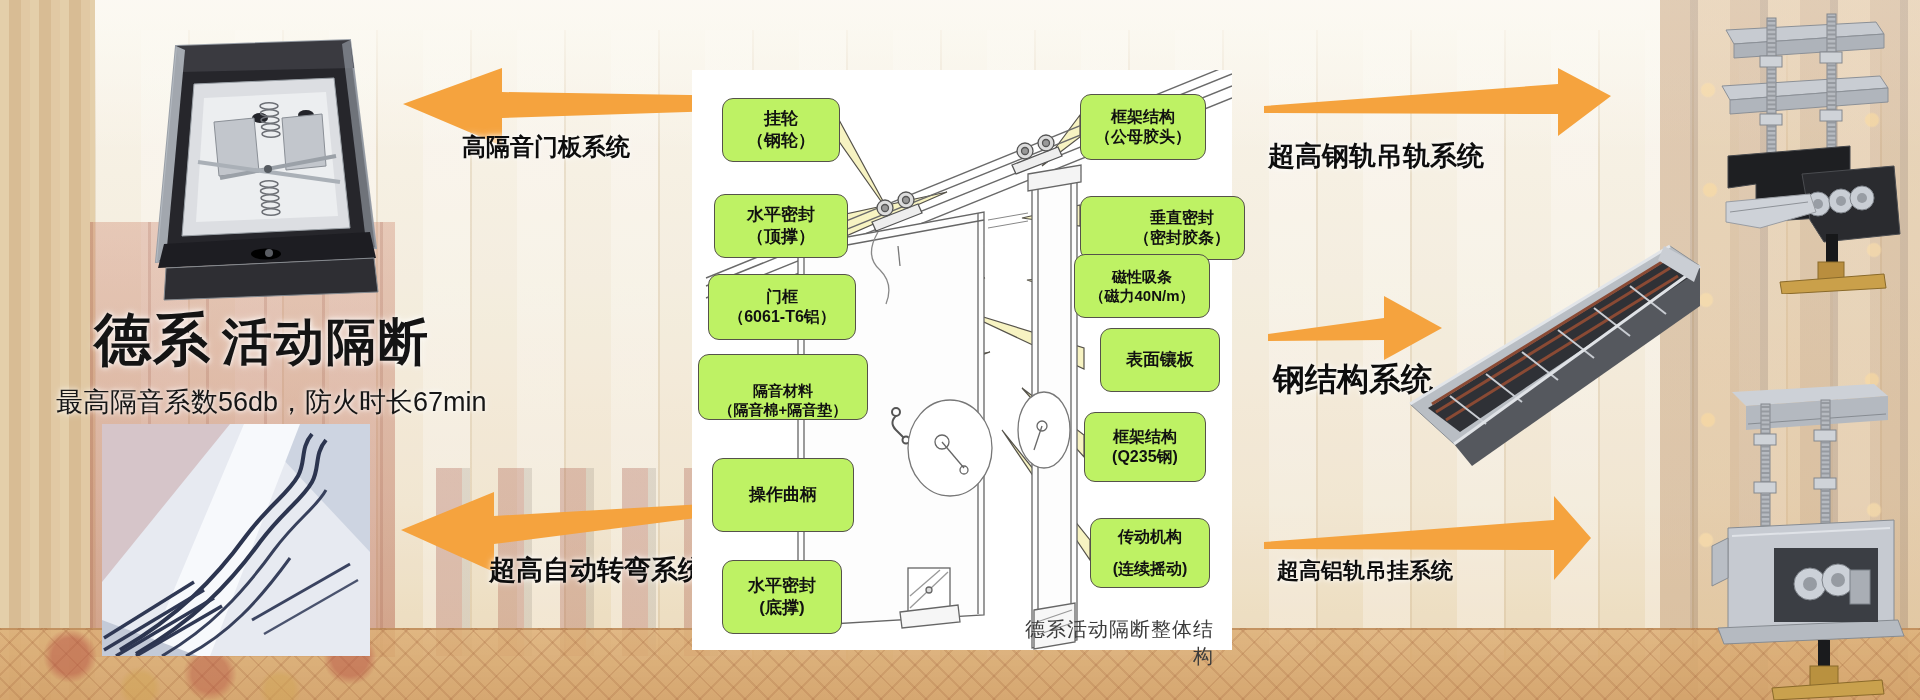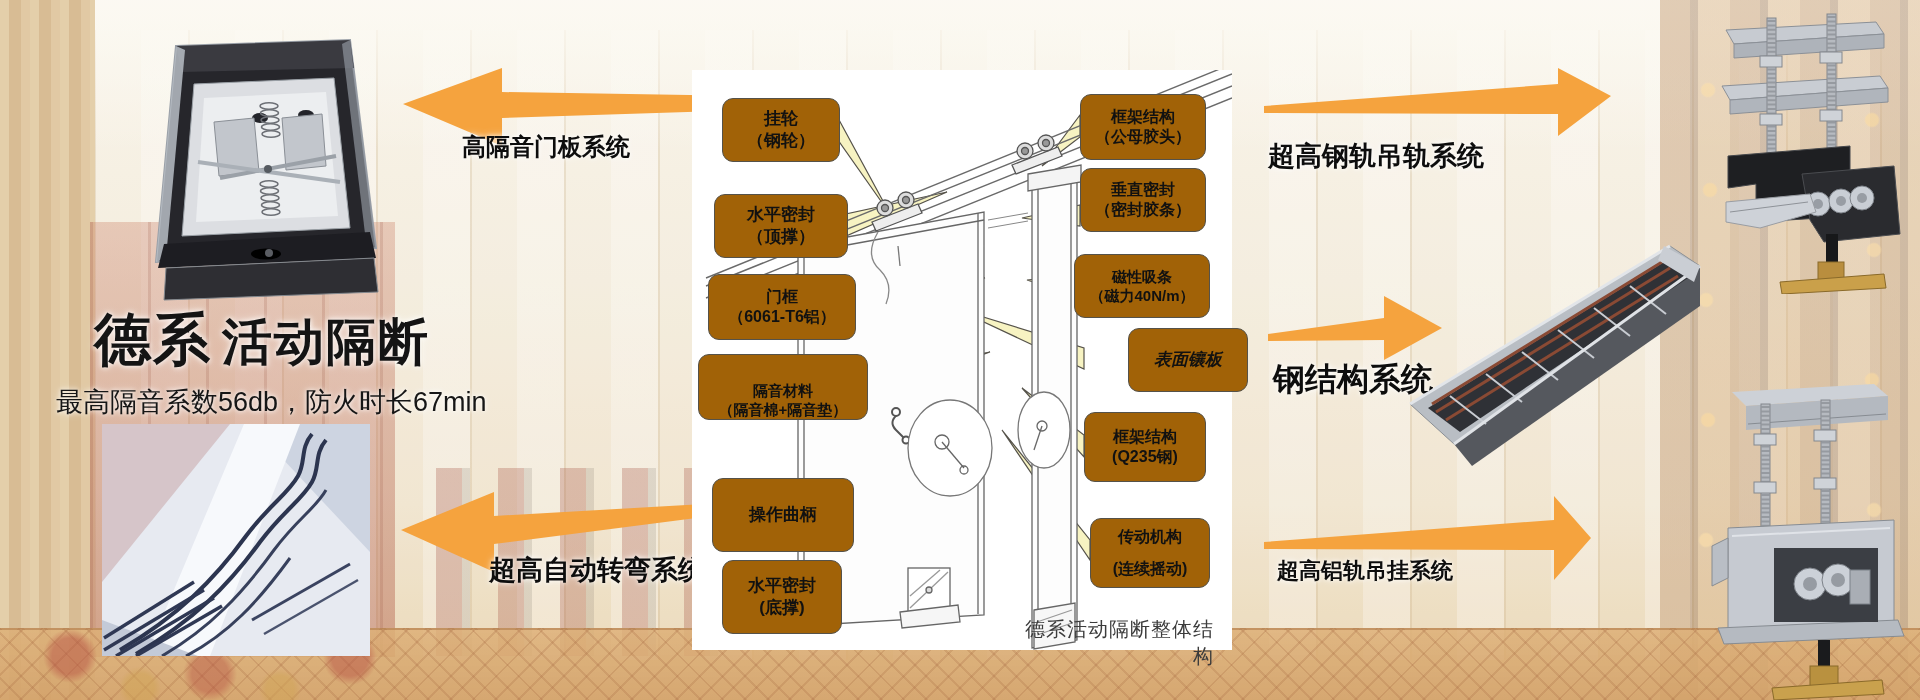--- a/index.html
+++ b/index.html
@@ -60,21 +60,21 @@
   .syslabel{position:absolute;font-weight:900;color:#0d0d0d;white-space:nowrap;
     text-shadow:0 0 4px rgba(255,255,255,.9),0 0 8px rgba(255,255,255,.65);}
   .lbl-a{left:462px;top:131px;font-size:24px;}
   .lbl-b{left:489px;top:552px;font-size:27px;}
   .lbl-c{left:1268px;top:138px;font-size:27px;}
   .lbl-d{left:1273px;top:358px;font-size:32px;}
   .lbl-e{left:1277px;top:556px;font-size:22px;}
   
   .diagram{left:692px;top:70px;width:540px;height:580px;background:#ffffff;}
   .diagram svg.art{position:absolute;left:0;top:0;width:540px;height:580px;}
-  .callout{position:absolute;background:#a16207;border:1.6px solid #55524a;border-radius:11px;
+  .callout{position:absolute;background:#bef264;border:1.6px solid #55524a;border-radius:11px;
     display:flex;flex-direction:column;justify-content:center;align-items:center;
     color:#111;font-weight:600;text-align:center;line-height:1.28;}
   .callout span{white-space:nowrap;}
   .fs17{font-size:17px;} .fs16{font-size:16px;} .fs15{font-size:15px;}
   .caption{left:1008px;top:616px;width:206px;font-size:20px;color:#3c3c3c;letter-spacing:1px;
     text-align:right;font-weight:500;}
   
   .photo{position:absolute;}
 </style>
 </head>
@@ -277,42 +277,42 @@
   <span>（顶撑）</span>
 </div>
 <div class="callout fs16" style="left:708px;top:274px;width:146px;height:64px;">
   <span>门框</span>
   <span>（6061-T6铝）</span>
 </div>
 <div class="callout fs15" style="left:698px;top:354px;width:168px;height:64px;justify-content:flex-end;">
   <span>隔音材料</span>
   <span>（隔音棉+隔音垫）</span>
 </div>
-<div class="callout fs17" style="left:712px;top:478px;width:140px;height:72px;text-align:center;">
+<div class="callout fs17" style="left:712px;top:458px;width:140px;height:72px;text-align:center;">
   <span>操作曲柄</span>
   <span></span>
 </div>
 <div class="callout fs17" style="left:722px;top:560px;width:118px;height:72px;">
   <span>水平密封</span>
   <span>(底撑)</span>
 </div>
 
 <div class="callout fs16" style="left:1080px;top:94px;width:124px;height:64px;">
   <span>框架结构</span>
   <span>（公母胶头）</span>
 </div>
-<div class="callout fs16" style="left:1080px;top:168px;width:124px;height:62px;">
+<div class="callout fs16" style="left:1080px;top:196px;width:124px;height:62px;padding-left:39px;">
   <span>垂直密封</span>
   <span>（密封胶条）</span>
 </div>
 <div class="callout fs15" style="left:1074px;top:254px;width:134px;height:62px;">
   <span>磁性吸条</span>
   <span>（磁力40N/m）</span>
 </div>
-<div class="callout fs17" style="left:1128px;top:328px;width:118px;height:62px;font-style:italic;">
+<div class="callout fs17" style="left:1100px;top:328px;width:118px;height:62px;">
   <span>表面镶板</span>
   <span></span>
 </div>
 <div class="callout fs16" style="left:1084px;top:412px;width:120px;height:68px;">
   <span>框架结构</span>
   <span>(Q235钢)</span>
 </div>
 <div class="callout fs16" style="left:1090px;top:518px;width:118px;height:68px;gap:12px;">
   <span>传动机构</span>
   <span>(连续摇动)</span>

